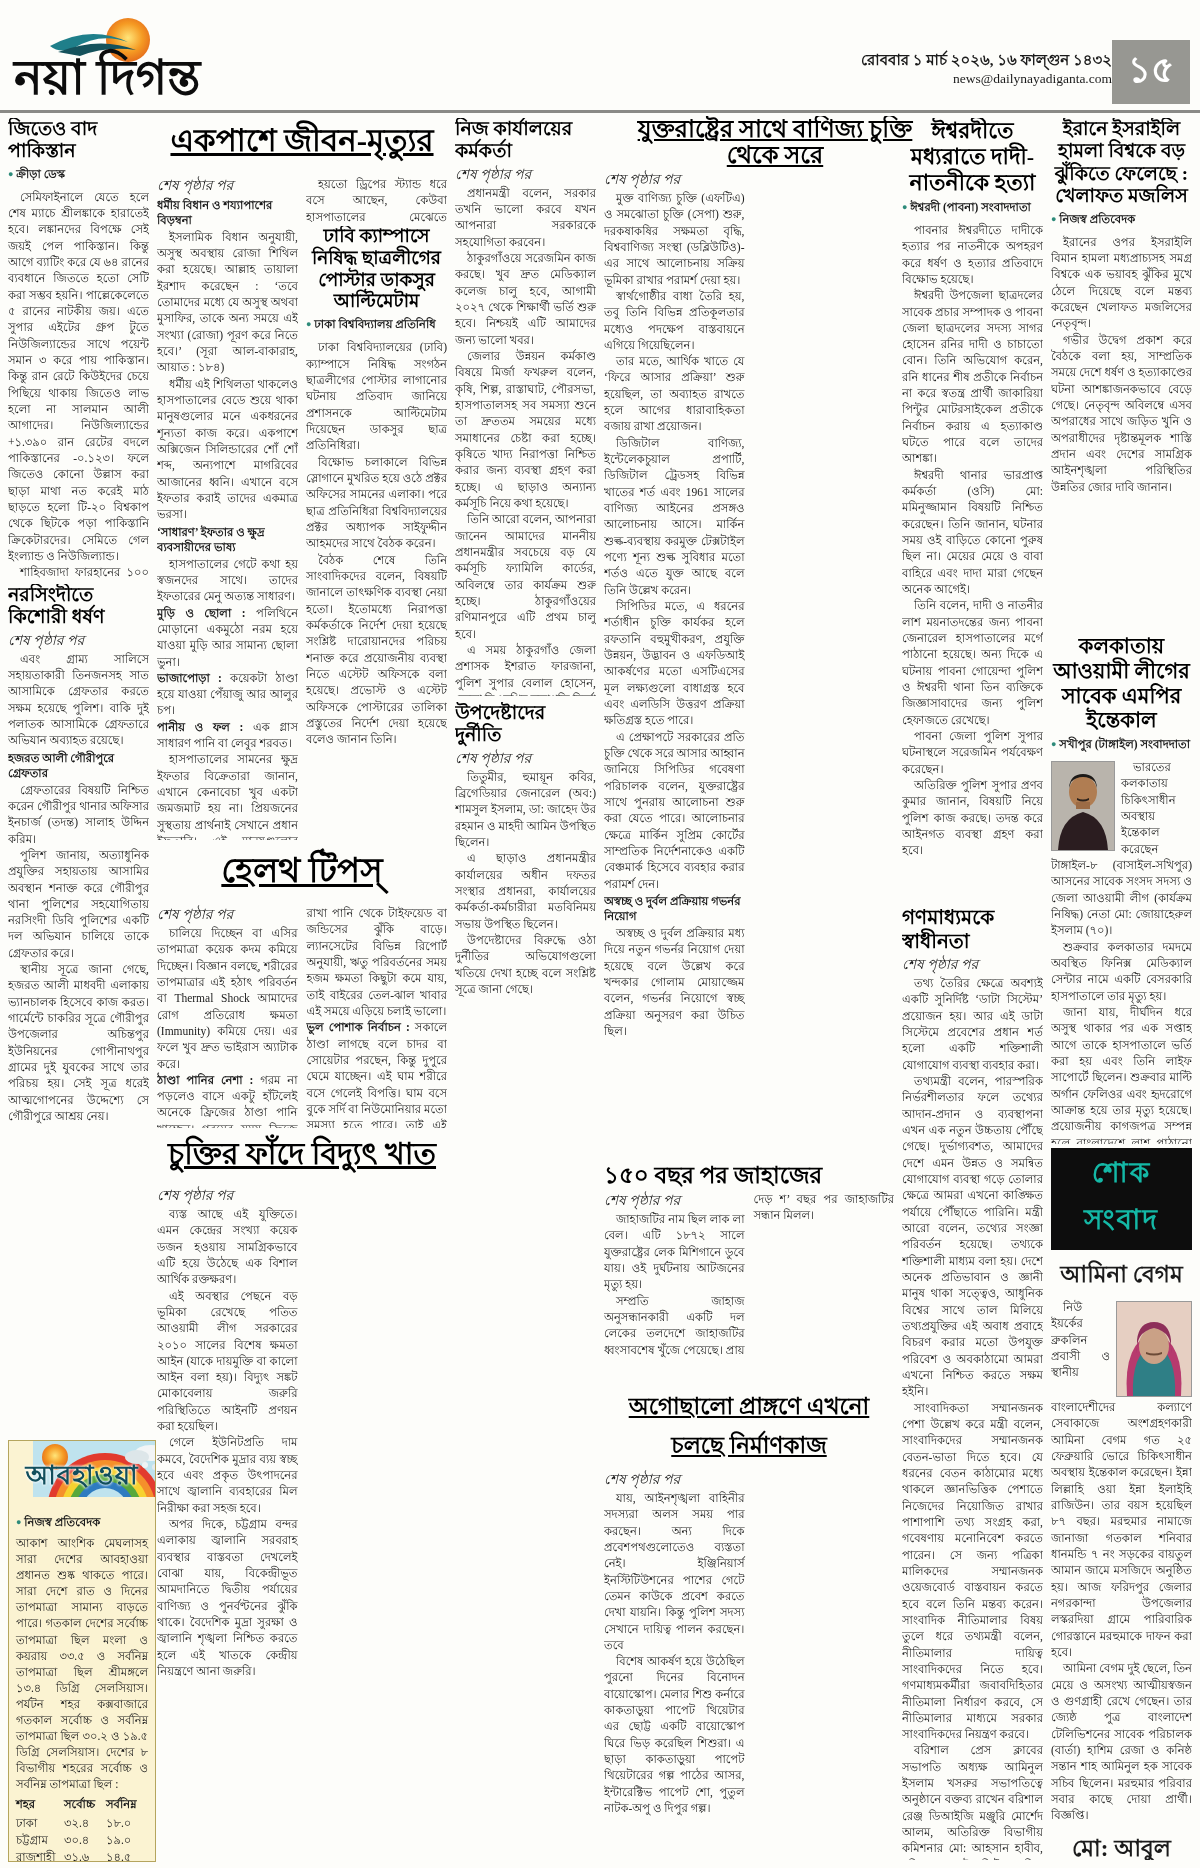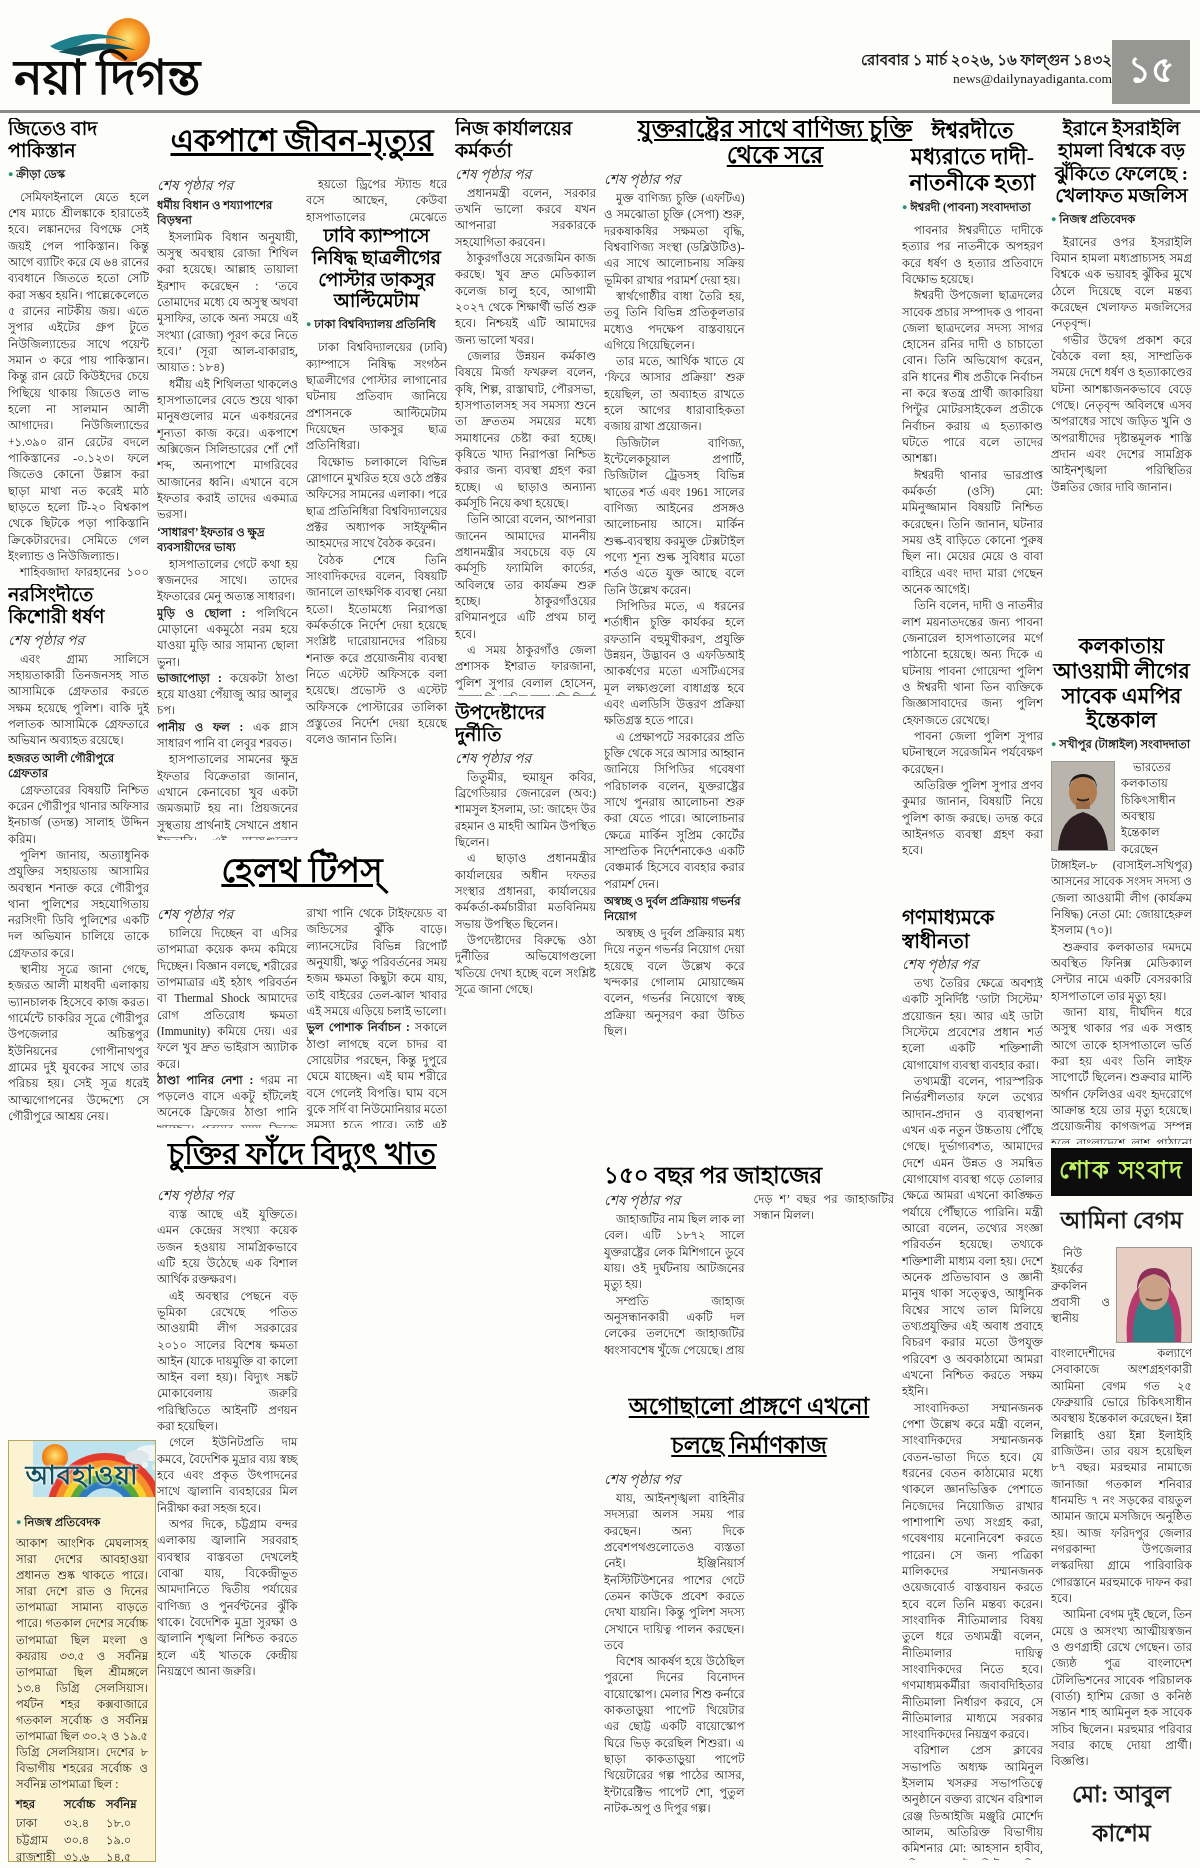--- a/index.html
+++ b/index.html
@@ -24,21 +24,21 @@
   .body p{margin:0;text-indent:12px;}
   .body p.b-lead{font-weight:normal;font-style:italic;text-indent:0;font-size:14px;}
   .body p.b-sub{font-weight:bold;text-indent:0;text-align:left;line-height:1.3;margin:2px 0 1px;}
   .body p.b-label{text-indent:0;}
   .cols2{column-count:2;column-gap:9px;column-fill:auto;height:100%;}
   .fill{height:100%;}
   .photo{border:1px solid #999;background:#dcd8d0;display:block;}
   .ph-left{float:left;margin:2px 6px 2px 0;}
   .ph-right{float:right;margin:2px 0 2px 6px;}
   
-  .obit-banner{background:#0d0d0d;color:#bef264;font-weight:bold;font-size:24px;text-align:center;
+  .obit-banner{background:#0d0d0d;color:#14b8a6;font-weight:bold;font-size:28px;text-align:center;
                padding:3px 0 5px;letter-spacing:2px;}
   .obit-name{font-weight:bold;font-size:23px;text-align:center;margin:6px 0 4px;}
   
   .weatherbox{border:1px solid #b5a55e;background:#fbf3d2;}
   .wx-banner{position:relative;height:68px;overflow:hidden;padding-left:24px;}
   .wx-title{position:absolute;left:0;top:14px;width:100%;text-align:center;font-weight:bold;
             font-size:26px;color:#114e5c;text-shadow:0 0 3px #fff,0 0 3px #fff;letter-spacing:1px;}
   .wx-inner{padding:5px 7px 6px;}
   .wx-intro{font-size:11.5px;line-height:1.4;text-align:justify;margin:2px 0 3px;}
   .wx-head{font-weight:bold;font-size:11.5px;display:flex;}

